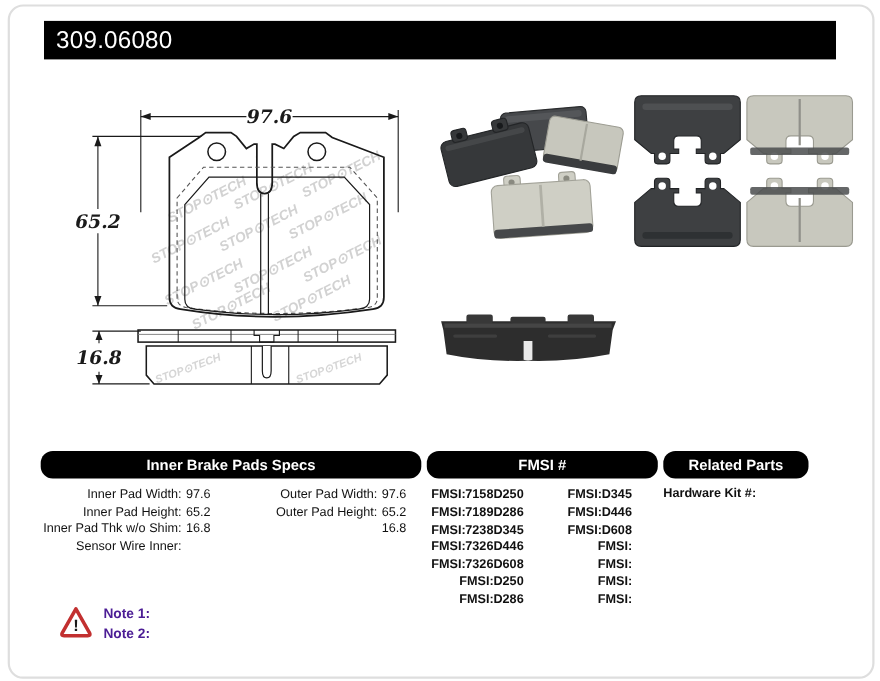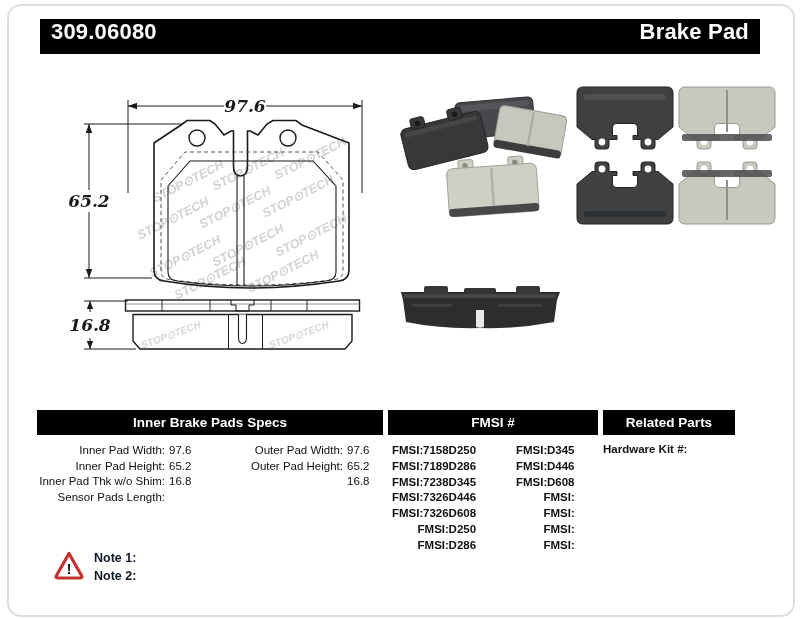--- a/index.html
+++ b/index.html
@@ -8,63 +8,62 @@
     font-family:"Liberation Sans",sans-serif;overflow:hidden;
   }
   .abs{position:absolute;}
   .card{
     left:7px;top:4px;width:784px;height:609px;
     border:2px solid #dedede;border-radius:14px;
   }
   
   .titlebar{
     left:40px;top:19px;width:720px;height:35px;background:#000;color:#fff;
-    display:flex;justify-content:space-between;
+    display:flex;justify-content:space-between;align-items:center;
     padding:0 11px;box-sizing:border-box;
-    font-size:22px;font-weight:bold;letter-spacing:0.2px;
+    font-size:22px;font-weight:normal;letter-spacing:0.2px;
   }
   
   .hdrbar{
     top:410px;height:25px;background:#000;color:#fff;
     display:flex;align-items:center;justify-content:center;
-    font-size:13.5px;font-weight:bold;
+    font-size:13.5px;font-weight:bold;border-radius:11px;
   }
   .hdrbar .half{flex:1;text-align:center;}
   
   .speccol{top:443px;font-size:11.5px;font-weight:normal;color:#111;line-height:15.6px;}
   .srow{display:flex;justify-content:flex-end;white-space:nowrap;}
   .srow .lbl{text-align:right;}
   .srow .val{width:30px;padding-left:4px;text-align:left;}
   .fmsicol{top:443px;font-size:11.5px;font-weight:bold;color:#111;line-height:15.8px;}
   .frow{white-space:nowrap;text-align:right;}
   .frow .flbl{display:inline-block;width:31px;}
   .relcol{top:443px;font-size:11.5px;font-weight:bold;color:#111;}
   
-  .notes{left:94px;top:549px;font-size:12.5px;font-weight:bold;color:#0f172a;line-height:18px;}
+  .notes{left:94px;top:549px;font-size:12.5px;font-weight:bold;color:#4c1d95;line-height:18px;}
   svg text.dim{
     font-family:"DejaVu Serif","Liberation Serif",serif;
     font-weight:bold;font-style:italic;font-size:17px;fill:#1a1a1a;
   }
   svg text.wm{
     font-family:"Liberation Sans",sans-serif;
     font-weight:bold;font-style:italic;fill:#d2d2d2;font-size:12.5px;
   }
   svg text.wm2{
     font-family:"Liberation Sans",sans-serif;
     font-weight:bold;font-style:italic;fill:#d6d6d6;font-size:10px;
   }
 </style>
 </head>
 <body>
 
 <div class="abs card"></div>
 
 <div class="abs titlebar">
   <span>309.06080</span>
-  <span>Brake Pad</span>
 </div>
 
 <svg class="abs" style="left:35px;top:85px;" width="360" height="275" viewBox="35 85 360 275">
 
   <g>
     <text class="wm" text-anchor="middle" transform="translate(190,185) rotate(-27)">STOP⊙TECH</text>
     <text class="wm" text-anchor="middle" transform="translate(250,173) rotate(-27)">STOP⊙TECH</text>
     <text class="wm" text-anchor="middle" transform="translate(312,162) rotate(-27)">STOP⊙TECH</text>
     <text class="wm" text-anchor="middle" transform="translate(175,222) rotate(-27)">STOP⊙TECH</text>
     <text class="wm" text-anchor="middle" transform="translate(237,211) rotate(-27)">STOP⊙TECH</text>
@@ -234,21 +233,21 @@
     </div>
   <div class="srow">
       <span class="lbl">Inner Pad Height:</span>
       <span class="val">65.2</span>
     </div>
   <div class="srow">
       <span class="lbl">Inner Pad Thk w/o Shim:</span>
       <span class="val">16.8</span>
     </div>
   <div class="srow">
-      <span class="lbl">Sensor Pads Length:</span>
+      <span class="lbl">Sensor Wire Inner:</span>
       <span class="val"></span>
     </div>
 </div>
 
 <div class="abs speccol" style="left:215px;width:162px;">
   <div class="srow">
       <span class="lbl">Outer Pad Width:</span>
       <span class="val">97.6</span>
     </div>
   <div class="srow">

